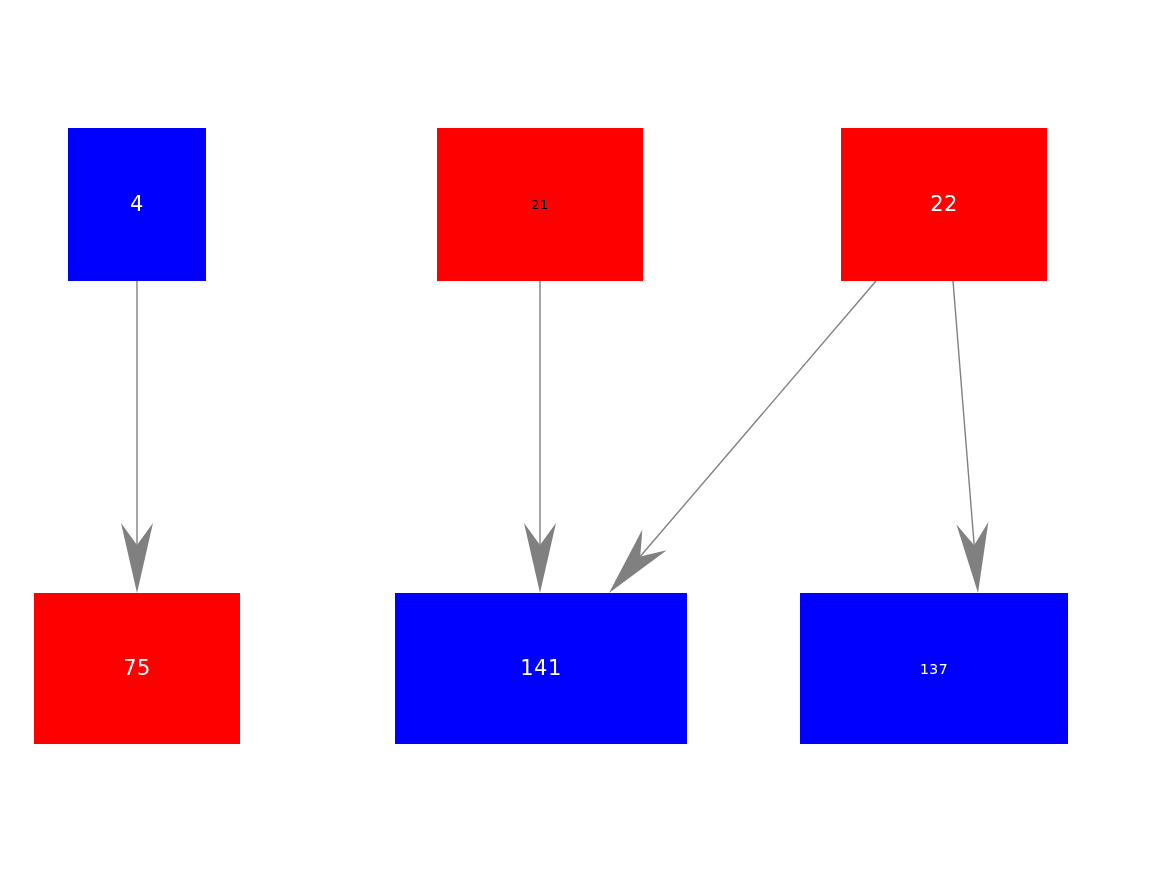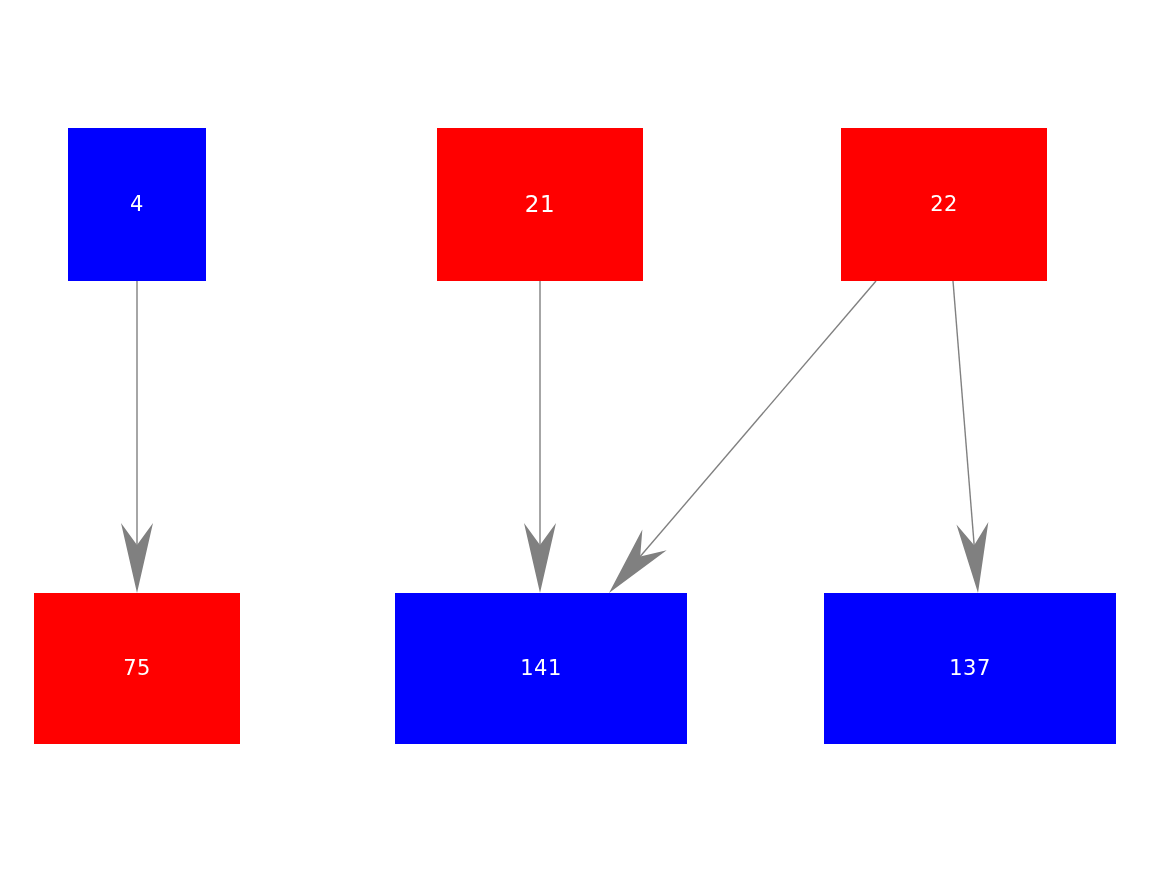--- a/index.html
+++ b/index.html
@@ -60,29 +60,29 @@
       </g>
       <g>
         <line x1="953" y1="281" x2="974.4856230031949" y2="549.1405750798722" stroke="#808080" stroke-width="1.4"></line>
         <polygon points="978,593 956.4600638977636,524.5015974440895 974.1661341853036,545.1533546325879 988.3578274760384,521.9456869009585" fill="#808080"></polygon>
       </g>
     </svg>
   <div id="node-layer">
       <div class="node" style="left: 68px; top: 128px; width: 138px; height: 153px; background: rgb(0, 0, 255); color: rgb(255, 255, 255); font-size: 21px;">
         <span class="node-label">4</span>
       </div>
-      <div class="node" style="left: 437px; top: 128px; width: 206px; height: 153px; background: rgb(255, 0, 0); color: #ffffff; font-size: 23px;">
+      <div class="node" style="left: 437px; top: 128px; width: 206px; height: 153px; background: rgb(255, 0, 0); color: #000000; font-size: 13px;">
         <span class="node-label">21</span>
       </div>
       <div class="node" style="left: 841px; top: 128px; width: 206px; height: 153px; background: rgb(255, 0, 0); color: rgb(255, 255, 255); font-size: 21px;">
         <span class="node-label">22</span>
       </div>
       <div class="node" style="left: 34px; top: 593px; width: 206px; height: 151px; background: rgb(255, 0, 0); color: rgb(255, 255, 255); font-size: 21px;">
         <span class="node-label">75</span>
       </div>
       <div class="node" style="left: 395px; top: 593px; width: 292px; height: 151px; background: rgb(0, 0, 255); color: rgb(255, 255, 255); font-size: 21px; text-align: center;">
         <span class="node-label">141</span>
       </div>
-      <div class="node" style="left: 824px; top: 593px; width: 292px; height: 151px; background: rgb(0, 0, 255); color: rgb(255, 255, 255); font-size: 21px;">
+      <div class="node" style="left: 800px; top: 593px; width: 268px; height: 151px; background: rgb(0, 0, 255); color: rgb(255, 255, 255); font-size: 14px;">
         <span class="node-label">137</span>
       </div>
     </div>
 </div>
 
 </body></html>

